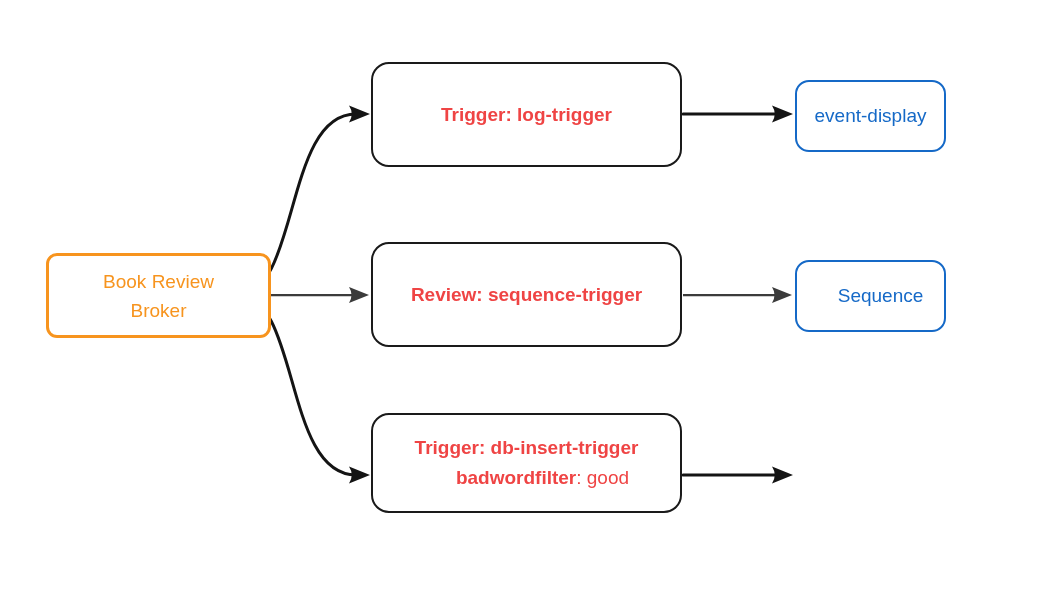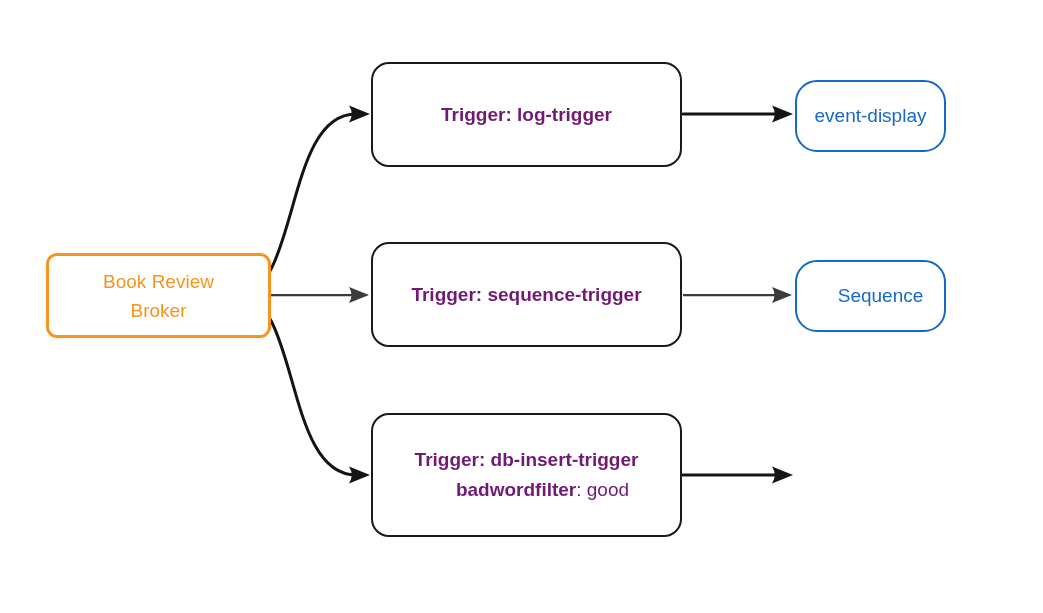--- a/index.html
+++ b/index.html
@@ -32,33 +32,33 @@
     border: 3px solid #F7941E;
     border-radius: 11px;
     color: #F7941E;
     line-height: 29px;
   }
 
   .trigger {
     width: 311px;
     border: 2.5px solid #1a1a1a;
     border-radius: 18px;
-    color: #701a75;
+    color: #ef4444;
   }
   .trigger-1 { left: 371px; top: 62px;  height: 105px; }
   .trigger-2 { left: 371px; top: 242px; height: 105px; }
-  .trigger-3 { left: 371px; top: 413px; height: 124px; }
+  .trigger-3 { left: 371px; top: 413px; height: 100px; }
   .trigger .title { font-weight: 700; }
   .trigger b { font-weight: 700; }
   .line.shift { transform: translateX(16px); }
 
   .sink {
     width: 151px;
     border: 2.5px solid #1569C7;
-    border-radius: 22px;
+    border-radius: 14px;
     color: #1569C7;
     line-height: 28px;
     align-items: center;
   }
   .sink-1 { left: 795px; top: 80px;  height: 72px; }
   .sink-2 { left: 795px; top: 260px; height: 72px; padding-left: 20px; }
   .sink-3 { left: 795px; top: 438px; height: 77px; }
 
   .edge-black { stroke: #141414; stroke-width: 3; fill: none; stroke-linecap: round; }
   .edge-gray  { stroke: #3b3b3b; stroke-width: 2.25; fill: none; }
@@ -94,21 +94,21 @@
   <div class="node broker">
     <div class="line">Book Review</div>
     <div class="line">Broker</div>
   </div>
 
   <div class="node trigger trigger-1">
     <div class="line title">Trigger: log-trigger</div>
   </div>
 
   <div class="node trigger trigger-2">
-    <div class="line title">Trigger: sequence-trigger</div>
+    <div class="line title">Review: sequence-trigger</div>
   </div>
 
   <div class="node trigger trigger-3">
     <div class="line title">Trigger: db-insert-trigger</div>
     <div class="line shift"><b>badwordfilter</b><span>: good</span></div>
   </div>
 
   <div class="node sink sink-1">
     <div class="line">event-display</div>
   </div>

